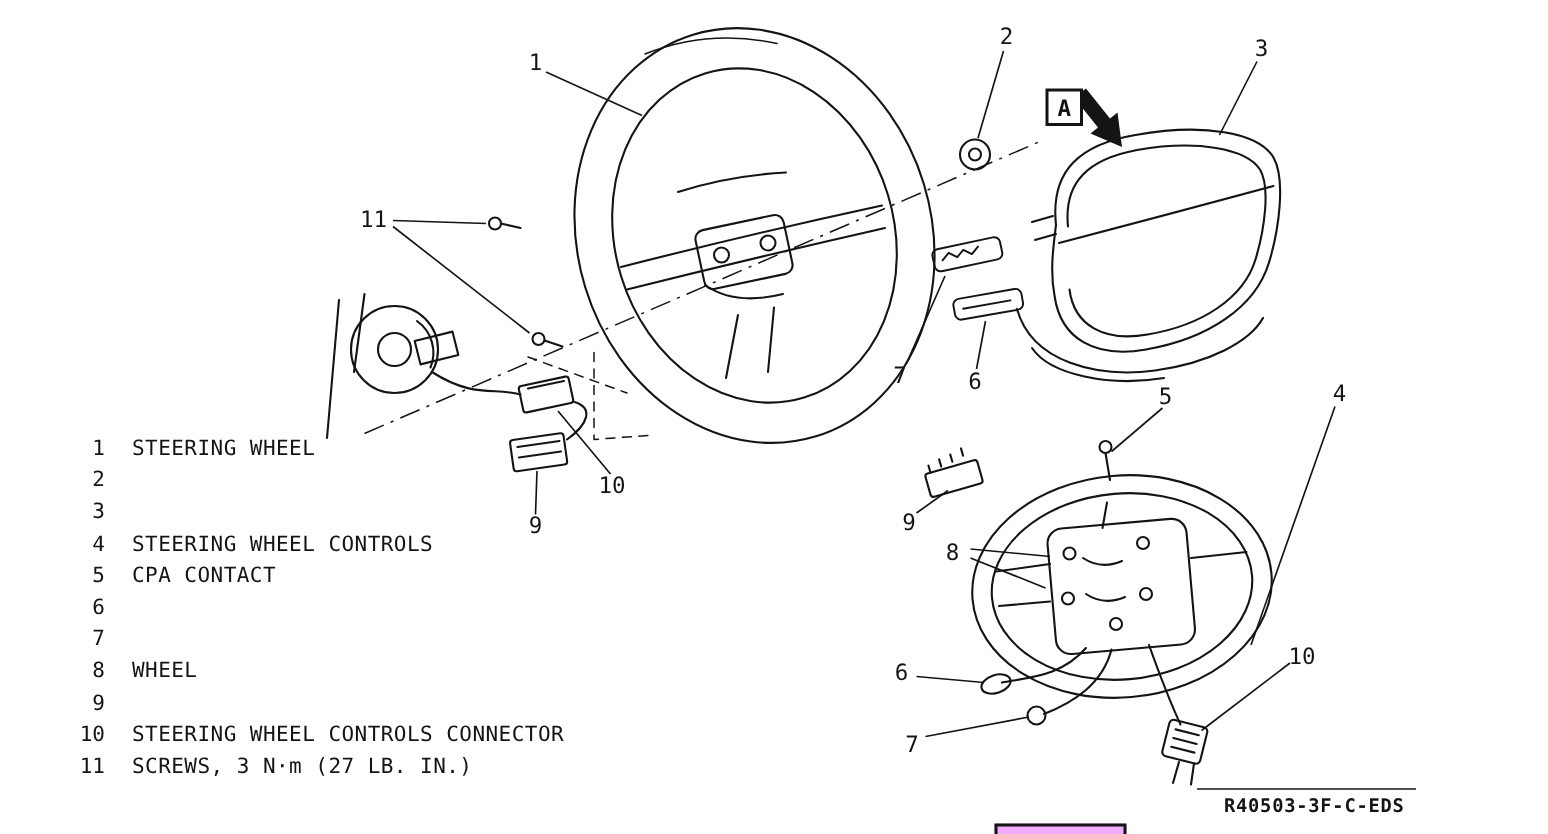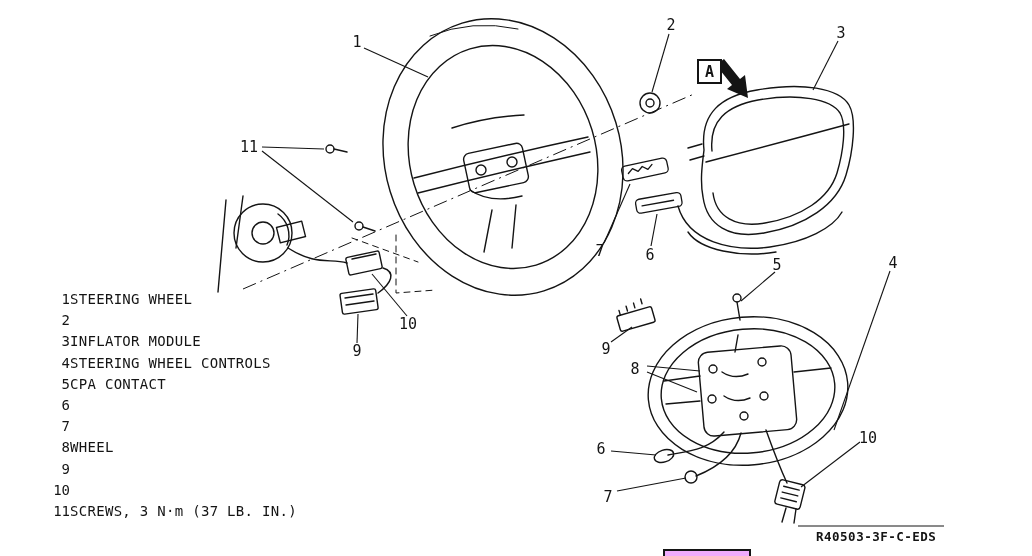--- a/index.html
+++ b/index.html
@@ -9,21 +9,21 @@
     overflow:hidden;
   }
   .art{position:absolute;left:0;top:0;width:1032px;height:556px;}
   .callout{
     position:absolute;transform:translate(-50%,-50%);
     font-size:15px;line-height:1;color:#141414;white-space:nowrap;
   }
   .legend{position:absolute;left:44px;top:289px;}
   .legend-row{display:flex;align-items:baseline;line-height:21.2px;font-size:14px;white-space:pre;}
   .legend-num{width:26px;text-align:right;}
-  .legend-label{letter-spacing:.3px;}
+  .legend-label{margin-left:18px;letter-spacing:.3px;}
   .view-a{
     position:absolute;left:663px;top:501px;width:84px;height:26px;
     border:2.5px solid #141414;display:flex;align-items:center;justify-content:center;
     font-size:16px;font-weight:bold;letter-spacing:1px;background:#f0abfc;margin-top:48px;
   }
   .marker-a{
     position:absolute;left:697px;top:59px;width:21px;height:21px;
     border:2px solid #141414;display:flex;align-items:center;justify-content:center;
     font-size:15px;font-weight:bold;background:#fff;
   }
@@ -185,29 +185,29 @@
       <span class="callout" style="left: 606px; top: 349px;">9</span>
       <span class="callout" style="left: 635px; top: 369px;">8</span>
       <span class="callout" style="left: 868px; top: 438px;">10</span>
       <span class="callout" style="left: 601px; top: 449px;">6</span>
       <span class="callout" style="left: 608px; top: 497px;">7</span>
     </div>
 
   <div class="legend" id="legend">
       <div class="legend-row"><span class="legend-num">1</span><span class="legend-label">STEERING WHEEL</span></div>
       <div class="legend-row"><span class="legend-num">2</span></div>
-      <div class="legend-row"><span class="legend-num">3</span><span class="legend-label">INFLATOR MODULE</span></div>
+      <div class="legend-row"><span class="legend-num">3</span></div>
       <div class="legend-row"><span class="legend-num">4</span><span class="legend-label">STEERING WHEEL CONTROLS</span></div>
       <div class="legend-row"><span class="legend-num">5</span><span class="legend-label">CPA CONTACT</span></div>
       <div class="legend-row"><span class="legend-num">6</span></div>
       <div class="legend-row"><span class="legend-num">7</span></div>
       <div class="legend-row"><span class="legend-num">8</span><span class="legend-label">WHEEL</span></div>
       <div class="legend-row"><span class="legend-num">9</span></div>
-      <div class="legend-row"><span class="legend-num">10</span></div>
-      <div class="legend-row"><span class="legend-num">11</span><span class="legend-label">SCREWS, 3 N·m (37 LB. IN.)</span></div>
+      <div class="legend-row"><span class="legend-num">10</span><span class="legend-label">STEERING WHEEL CONTROLS CONNECTOR</span></div>
+      <div class="legend-row"><span class="legend-num">11</span><span class="legend-label">SCREWS, 3 N·m (27 LB. IN.)</span></div>
     </div>
 
   <div class="marker-a">
     <span>A</span>
   </div>
 
   <div class="view-a">
     <span>VIEW A</span>
   </div>
 

